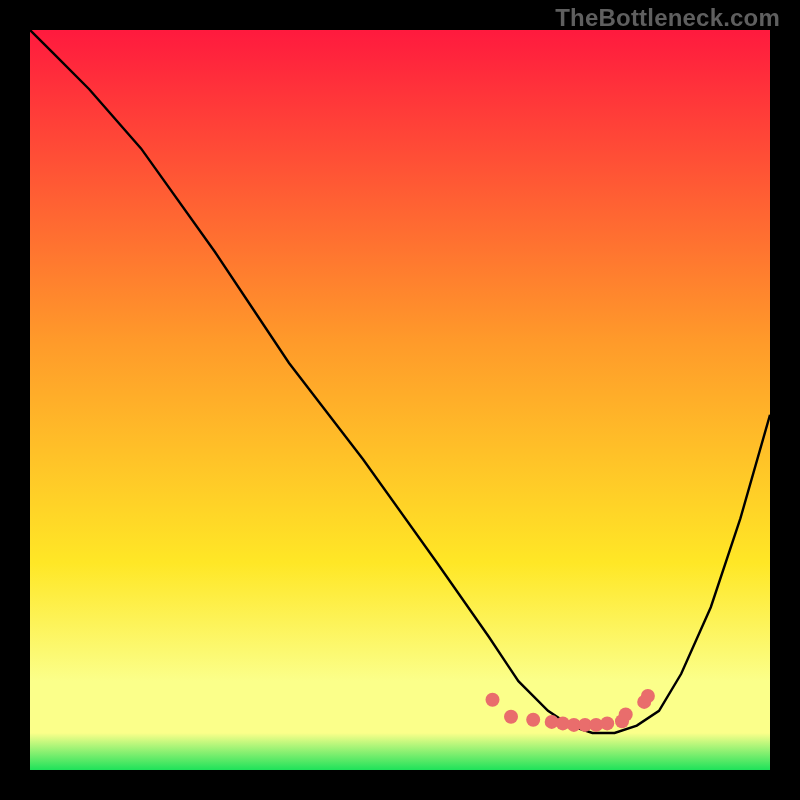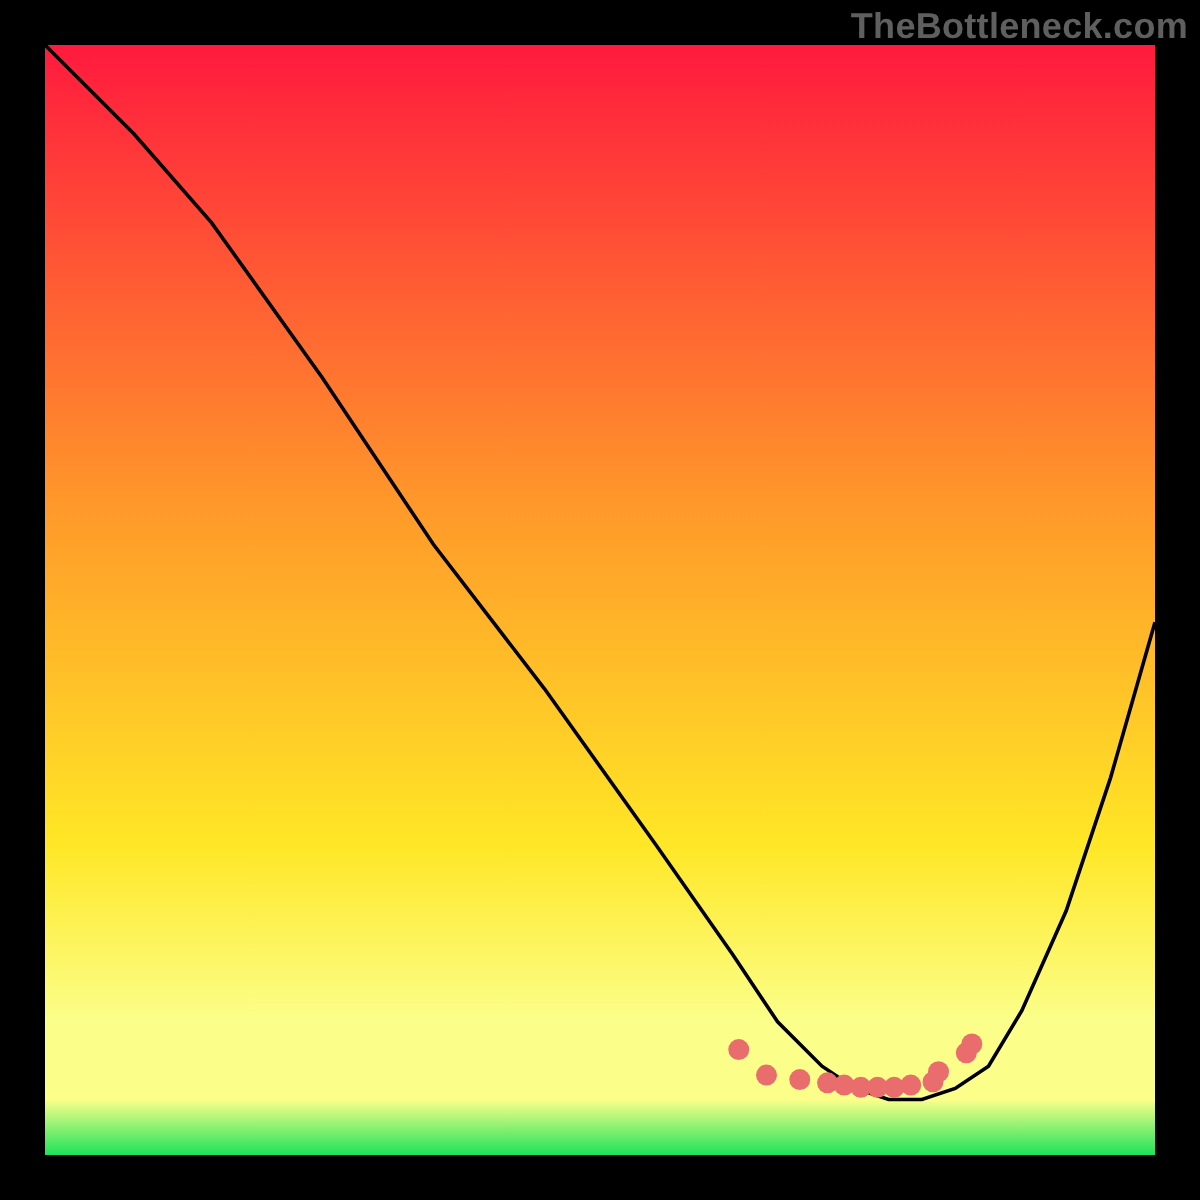--- a/index.html
+++ b/index.html
@@ -13,21 +13,21 @@
   .plot {
     position: absolute;
     left: 30px;
     top: 30px;
     width: 740px;
     height: 740px;
   }
   .watermark {
     position: absolute;
     top: 4px;
-    right: 8px;
+    right: 20px;
     font-family: Arial, Helvetica, sans-serif;
     font-size: 24px;
     font-weight: bold;
     color: #5f5f5f;
     letter-spacing: 0.2px;
     z-index: 50;
   }
 </style>
 </head>
 <body>

